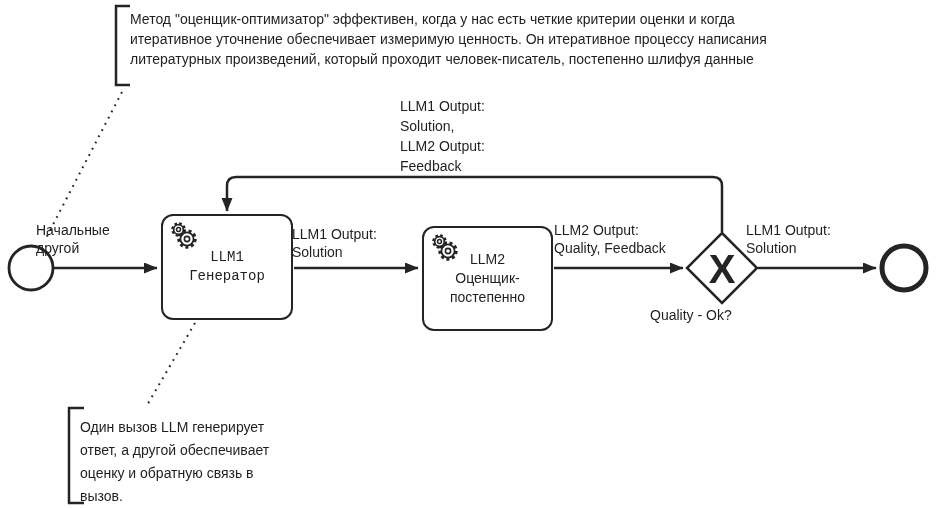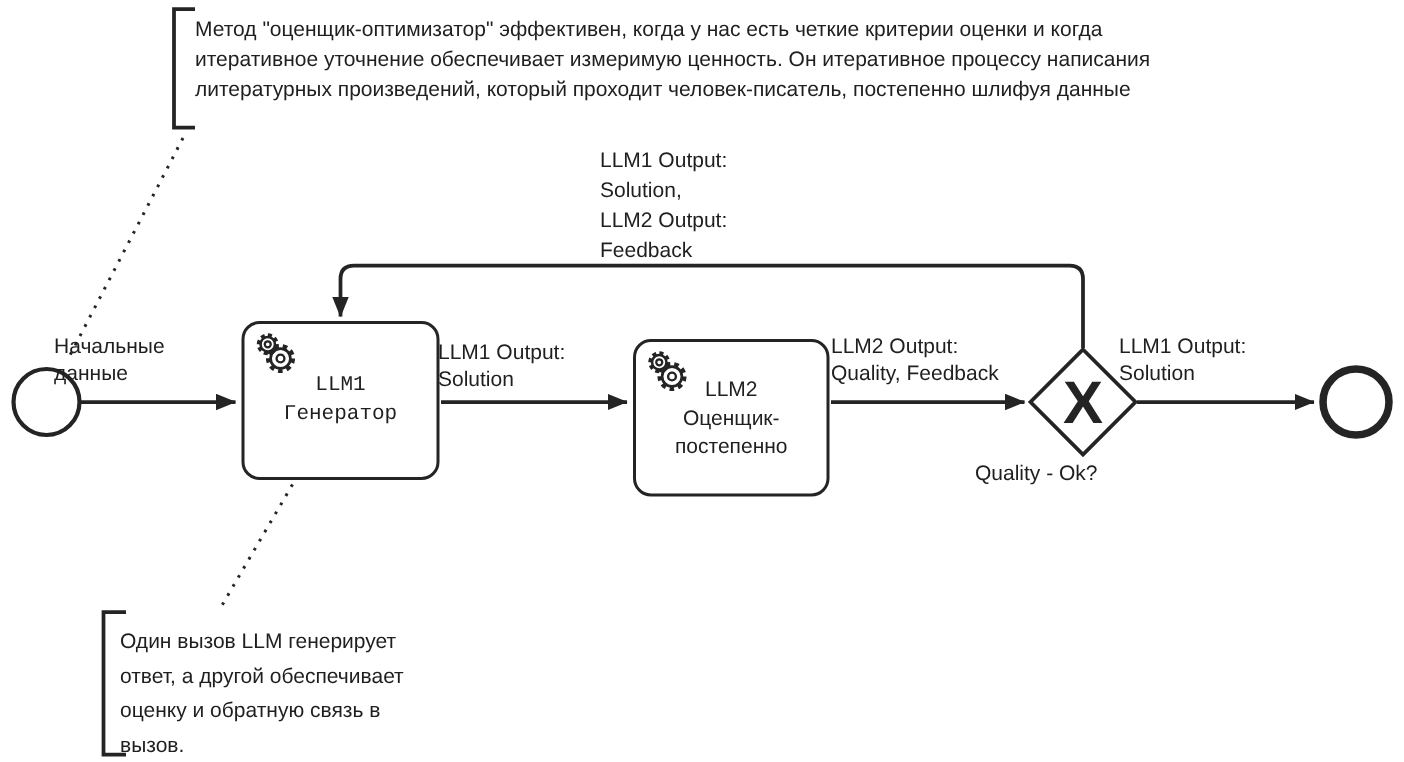--- a/index.html
+++ b/index.html
@@ -104,21 +104,21 @@
       <div>LLM2</div>
       <div>Оценщик-</div>
       <div>постепенно</div>
     </div>
   </div>
 
   <div class="gw-x">X</div>
 
   <div class="label label-start">
     <div>Начальные</div>
-    <div>данные</div>
+    <div>другой</div>
   </div>
 
   <div class="label label-l1l2">
     <div>LLM1 Output:</div>
     <div>Solution</div>
   </div>
 
   <div class="label label-l2gw">
     <div>LLM2 Output:</div>
     <div>Quality, Feedback</div>

